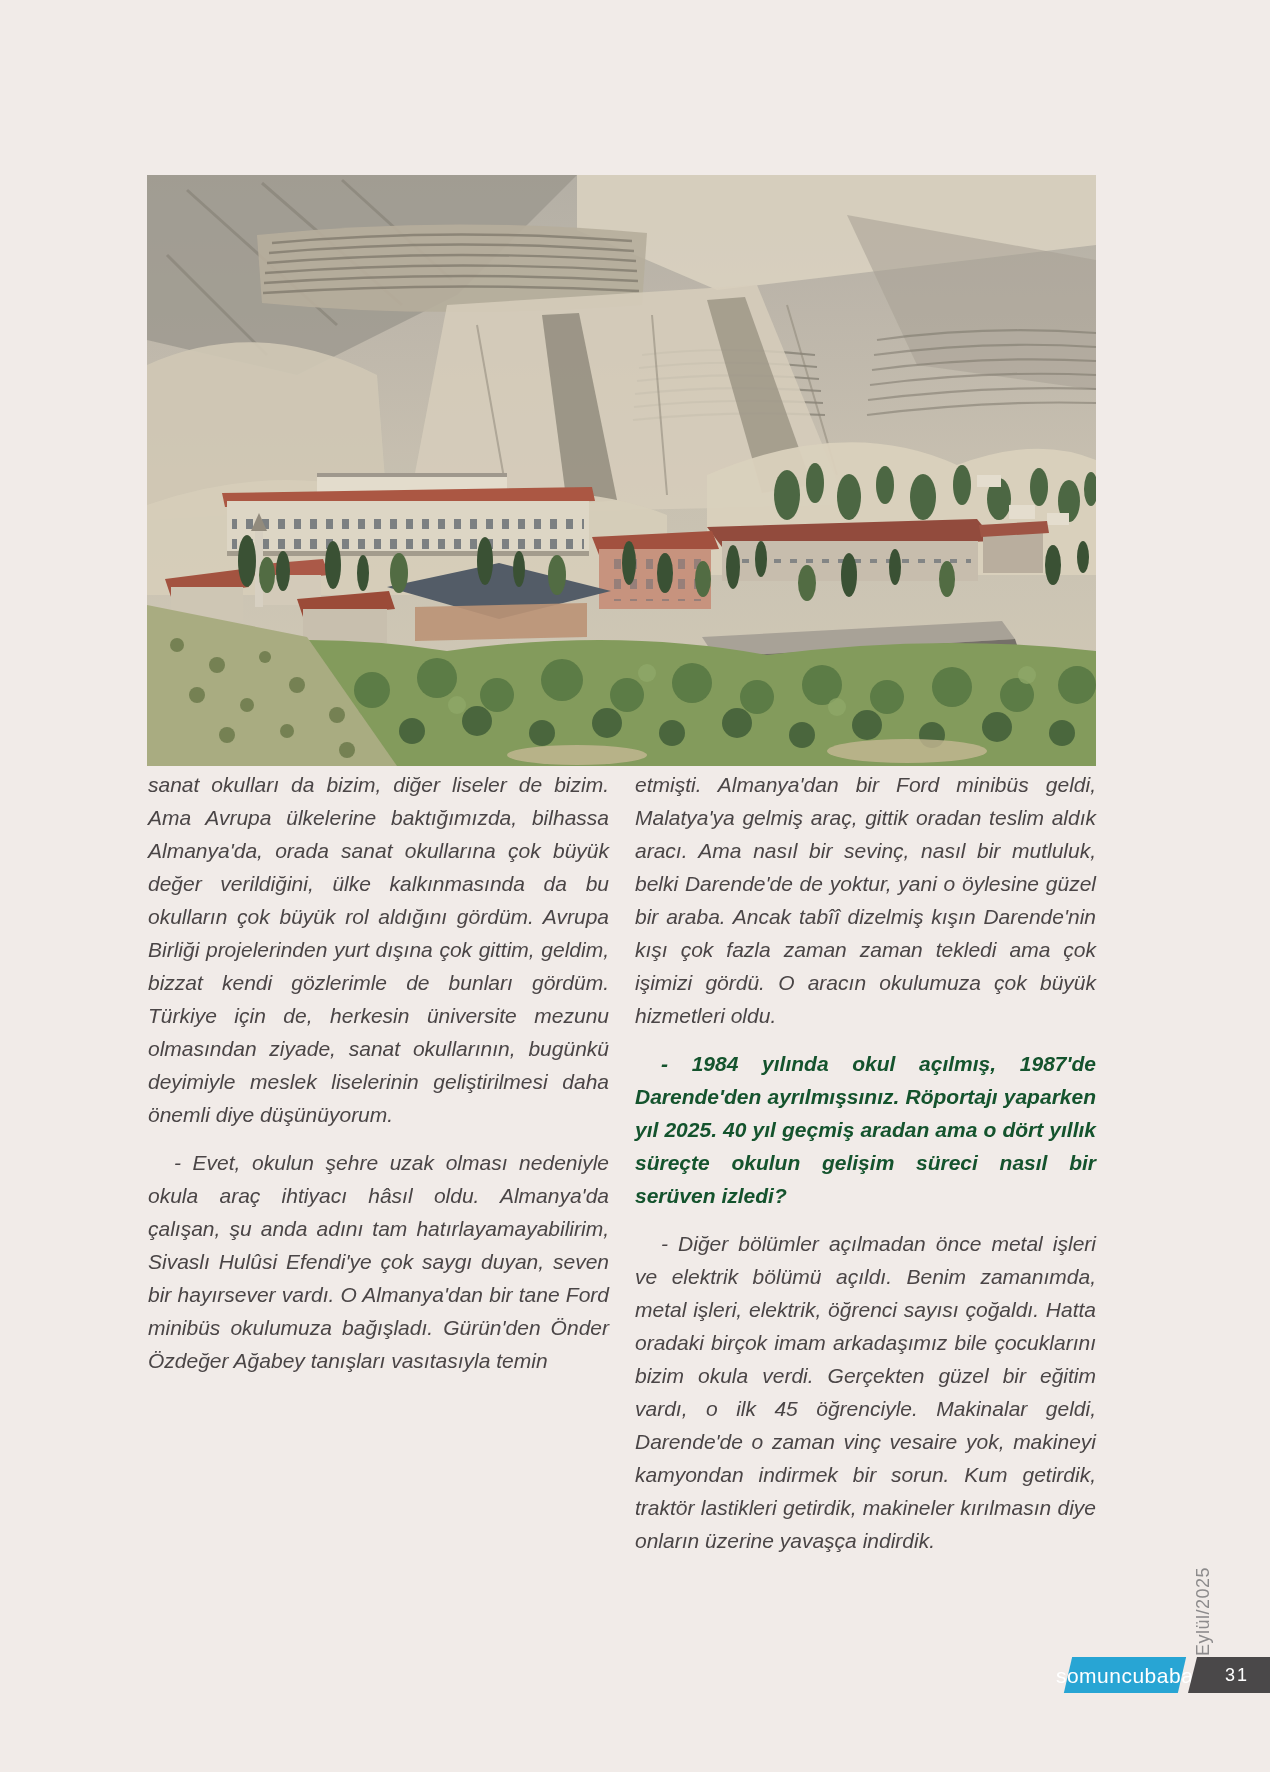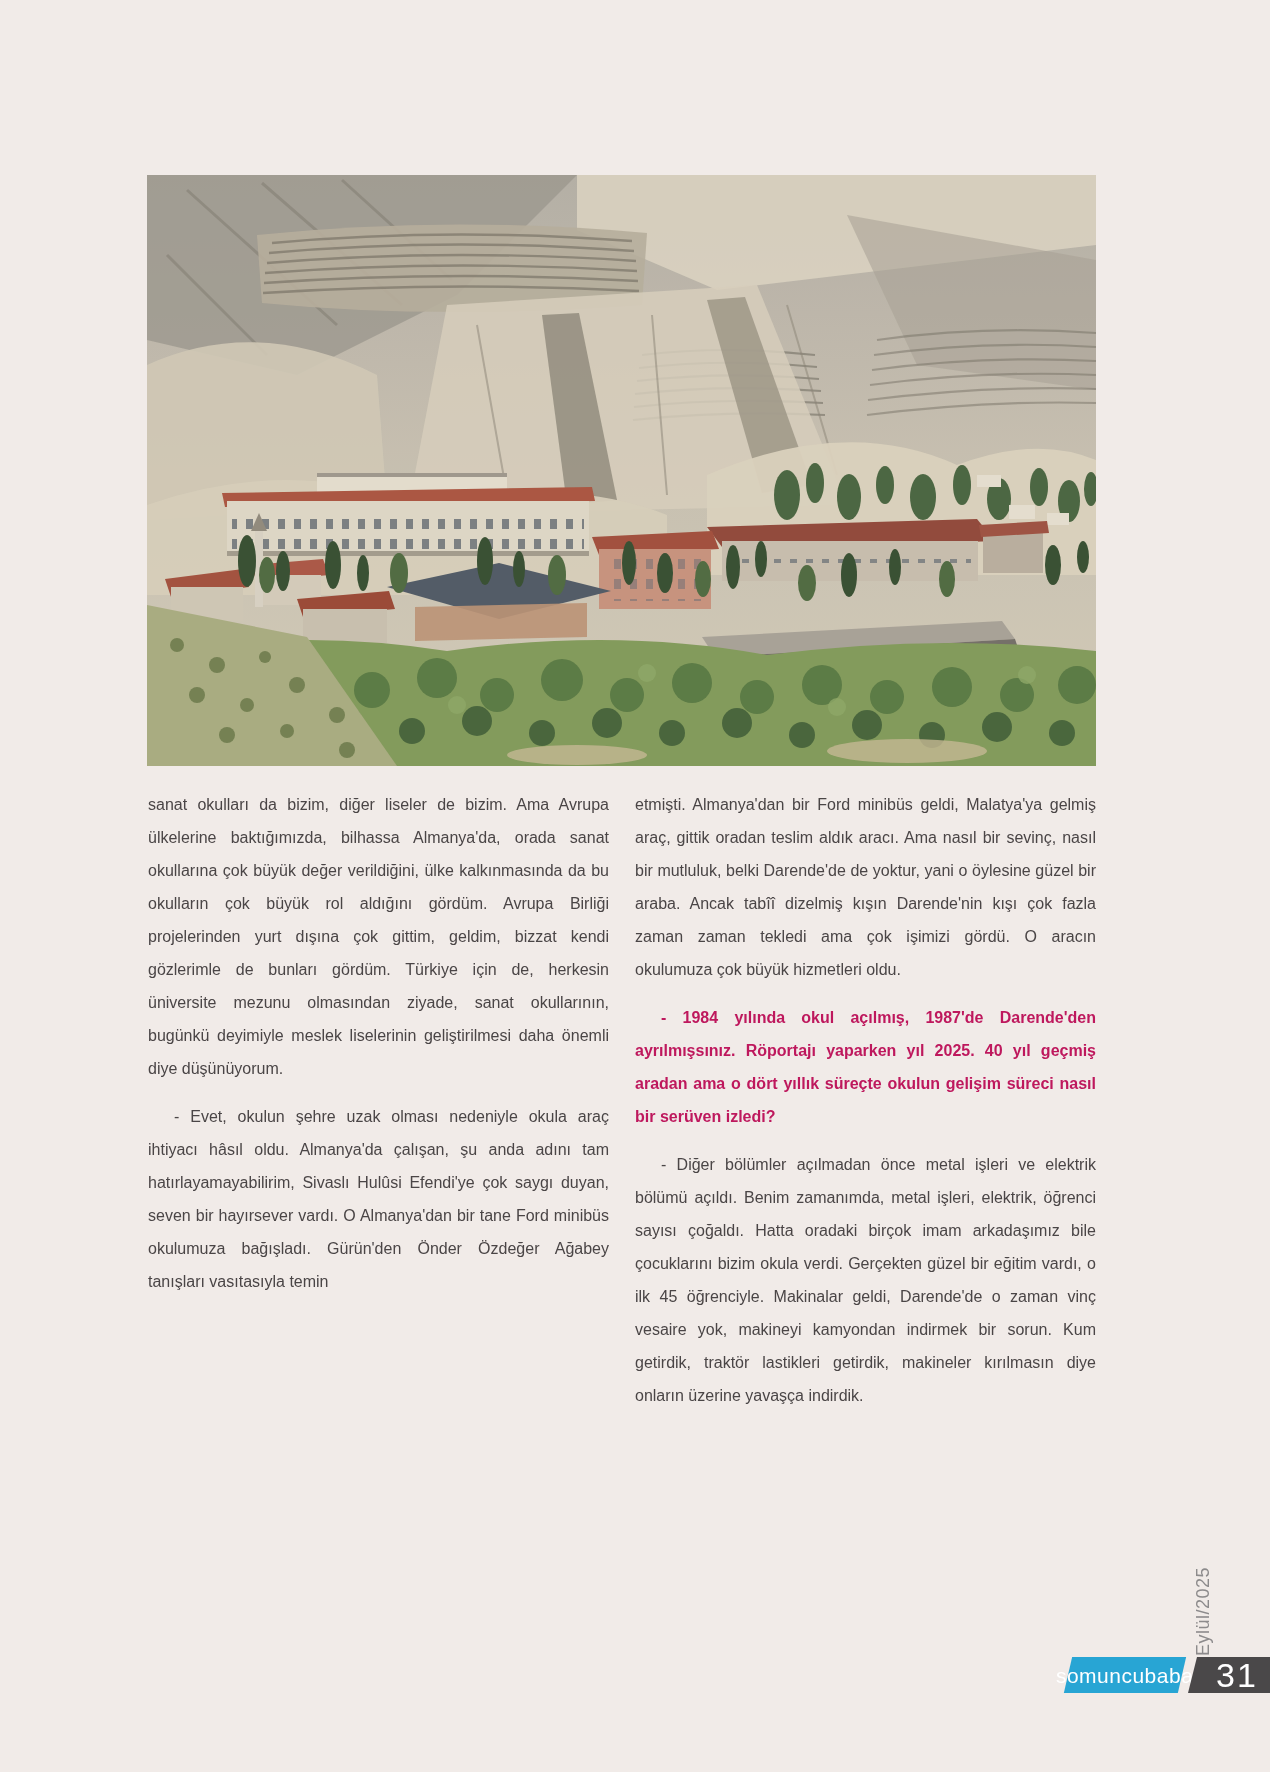--- a/index.html
+++ b/index.html
@@ -6,49 +6,50 @@
   body{background:#e8e2df;font-family:"Liberation Sans",sans-serif;}
   .page{
     position:relative;width:1270px;height:1772px;background:#f1ebe8;
     margin:0 auto;overflow:hidden;
   }
   .photo-frame{
     position:absolute;left:147px;top:175px;width:949px;height:591px;overflow:hidden;
   }
   .photo-frame svg{display:block;width:100%;height:100%;}
   .col{
-    position:absolute;top:788px;width:461px;
-    font-size:16px;line-height:33px;color:#4a4546;text-align:justify;
+    position:absolute;top:768px;width:461px;
+    font-size:21px;line-height:33px;color:#4a4546;text-align:justify;
     font-family:"Liberation Sans",sans-serif;
+    font-style:italic;
   }
   .col-left{left:148px;}
   .col-right{left:635px;}
   .col p{margin:0 0 15px 0;}
   .col p.indent{text-indent:26px;}
-  .col p.question{color:#be185d;font-weight:700;}
+  .col p.question{color:#14532d;font-weight:700;}
   .issue-vertical{
     position:absolute;left:1193px;top:1566px;height:90px;width:28px;
     writing-mode:vertical-rl;transform:rotate(180deg);
     font-size:18px;color:#8d8b8c;letter-spacing:.5px;white-space:nowrap;
   }
   .footer-brand{
     position:absolute;left:1068px;top:1657px;width:114px;height:36px;
     background:#28a5d4;transform:skewX(-13deg);
     display:flex;align-items:center;justify-content:center;
   }
   .footer-brand span{
     transform:skewX(13deg);color:#ffffff;font-size:21px;font-weight:300;
     letter-spacing:.5px;line-height:1;
   }
   .footer-page{
     position:absolute;left:1188px;top:1657px;width:82px;height:36px;
     background:#4a4849;clip-path:polygon(9px 0,100% 0,100% 100%,0 100%);
     display:flex;align-items:center;justify-content:center;
   }
-  .footer-page span{color:#ffffff;font-size:34px;letter-spacing:2px;line-height:1;margin-left:16px;}
+  .footer-page span{color:#ffffff;font-size:18px;letter-spacing:2px;line-height:1;margin-left:16px;}
 </style>
 </head>
 <body>
 
 <div class="page">
 
   <div class="photo-frame">
     <svg viewBox="0 0 949 591" preserveAspectRatio="none">
       <defs>
         <linearGradient id="gMount" x1="0" y1="0" x2="0" y2="1">

